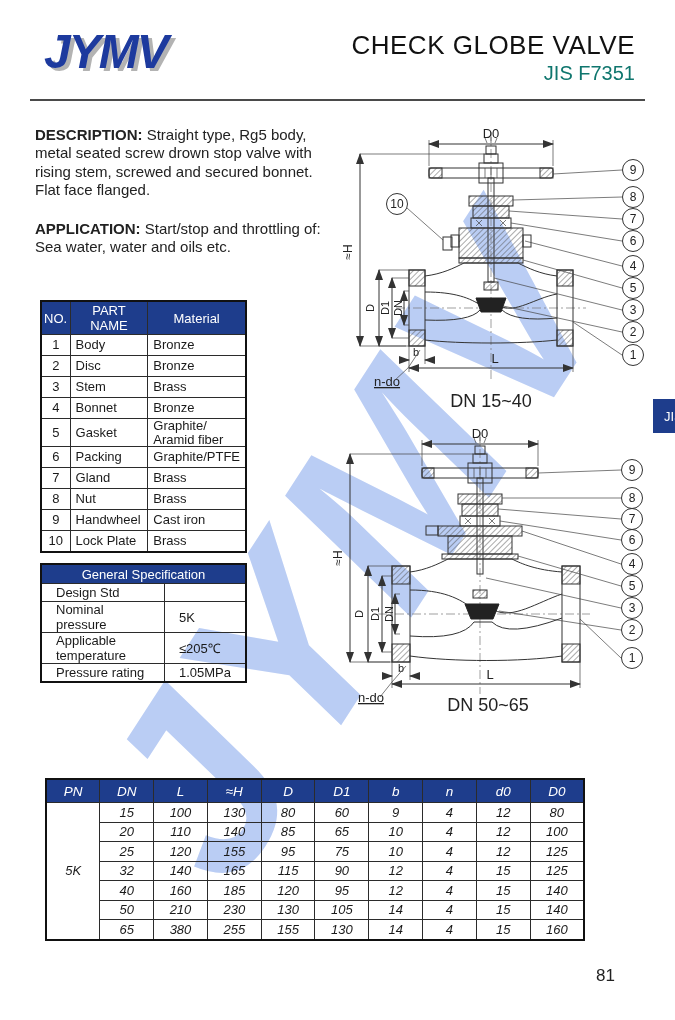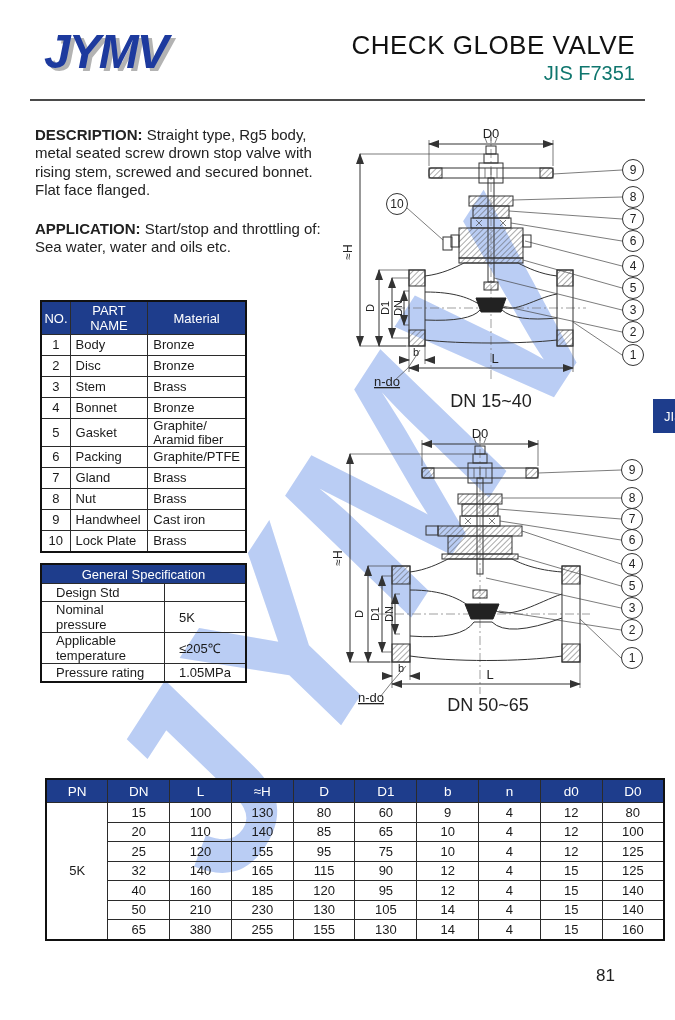--- a/index.html
+++ b/index.html
@@ -22,35 +22,35 @@
   .para b{color:#222;}
   
   table{border-collapse:collapse;background:transparent;}
   th,td{border:1px solid #2b2b2b;white-space:pre-line;}
   table.framed{border:2px solid #111;}
   th{background:#1e3d8c;color:#fff;font-weight:normal;}
   
   .parts{left:40px;top:300px;}
   .parts table{width:207px;}
   .parts th{font-size:13px;height:16px;text-align:center;padding:1px 4px;}
-  .parts th:first-child{text-align:right;padding:1px 2px;margin-top:31px;}
+  .parts th:first-child{text-align:left;padding:1px 2px;margin-top:31px;}
   .parts td{font-size:13px;height:20px;padding:0 5px;line-height:1.05;}
   .parts td:first-child{text-align:center;width:30px;padding:0 2px;}
   .parts td:nth-child(2){width:90px;}
   
   .spec{left:40px;top:563px;}
   .spec table{width:207px;}
   .spec th{font-size:13px;height:16px;}
   .spec td{font-size:13px;height:17px;padding:0 14px;}
   .spec tr.s47 td:first-child{width:47%;}
   .spec tr.s72 td:first-child{width:72%;}
   .spec tr.s44 td:first-child{width:44%;}
   
   .dims{left:45px;top:778px;}
-  .dims table{width:620px;table-layout:fixed;}
+  .dims table{width:540px;table-layout:fixed;font-style:italic;}
   .dims th{font-size:13.5px;height:20px;text-align:center;}
   .dims td{font-size:13px;height:16.5px;text-align:center;}
   
   .draw1{left:330px;top:110px;}
   .draw2{left:322px;top:414px;}
   svg text{font-family:"Liberation Sans",sans-serif;fill:#222;}
   svg .ln{stroke:#333;fill:none;stroke-width:1;}
   svg .thin{stroke:#444;fill:none;stroke-width:.7;}
   svg .cl{stroke:#777;fill:none;stroke-width:.7;stroke-dasharray:9 3 2 3;}
   svg .dk{fill:#222;stroke:#222;}

